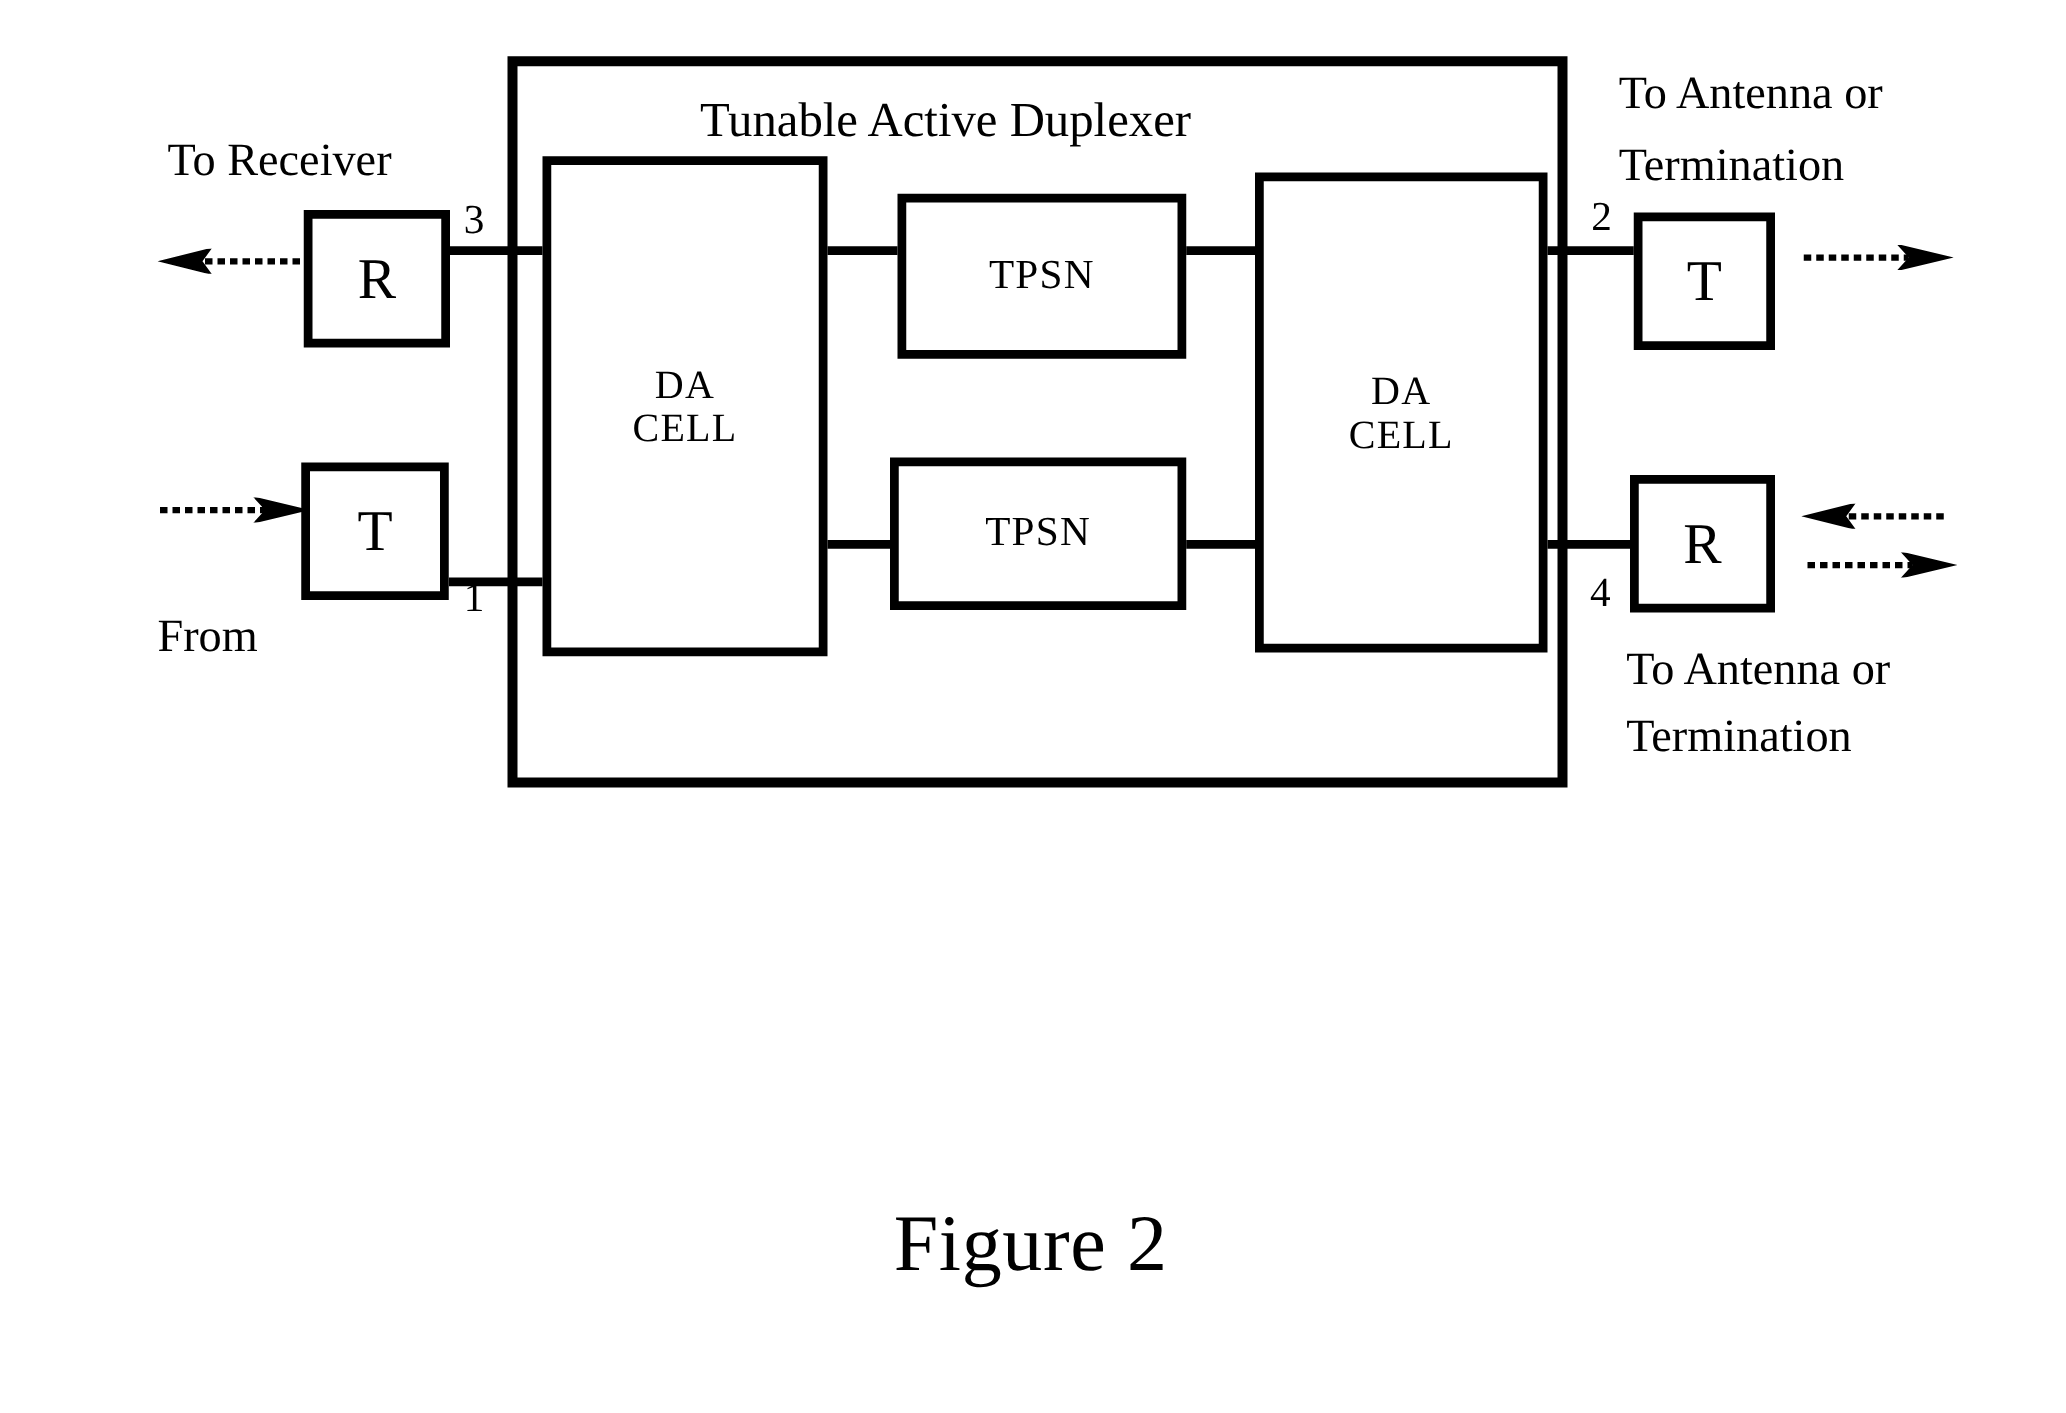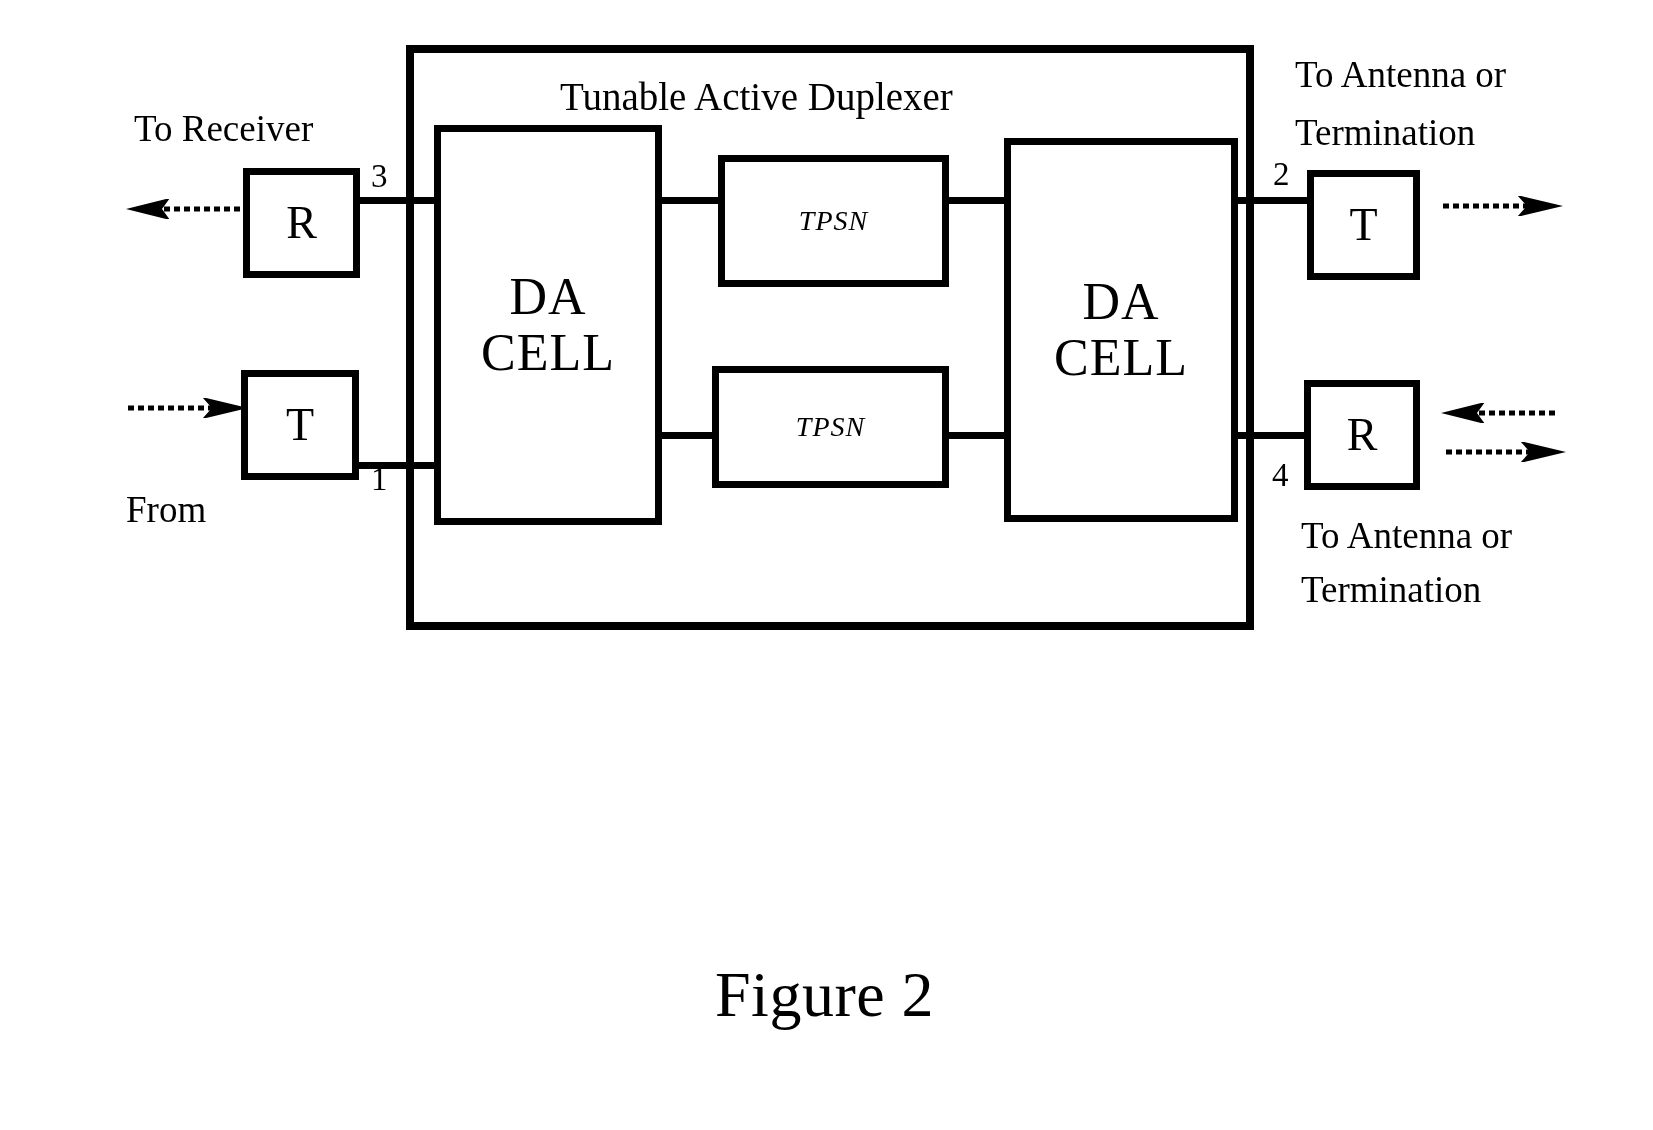--- a/index.html
+++ b/index.html
@@ -39,29 +39,28 @@
 
   .outer-container {
     border-width: 8px;
   }
 
   .sq-label {
     font-size: 46px;
   }
 
   .cell-label {
-    font-size: 52px;
+    font-size: 32px;
     letter-spacing: 1px;
     font-family: Liberation Serif, serif;
   }
 
   .tpsn-label {
-    font-size: 28px;
+    font-size: 33px;
     letter-spacing: 1px;
-    font-style: italic;
   }
 
   
   .txt {
     position: absolute;
     font-size: 37px;
     white-space: pre;
     line-height: 1.22;
   }
 

